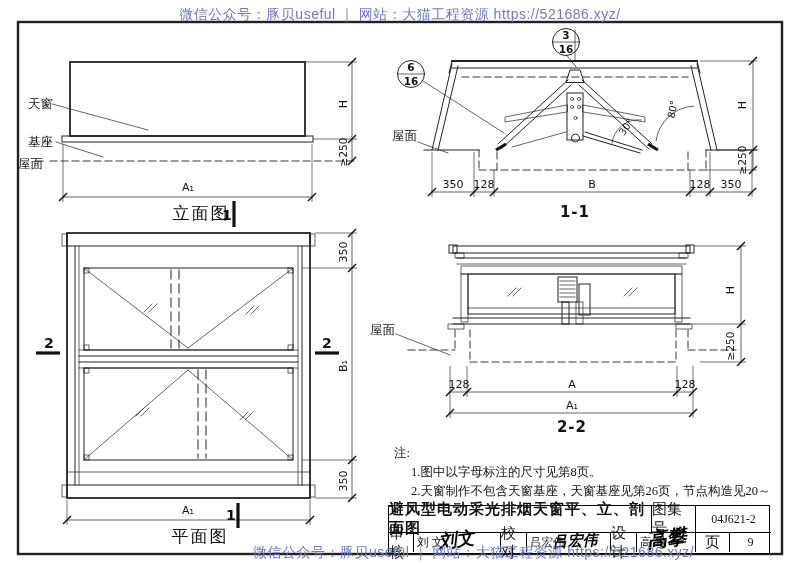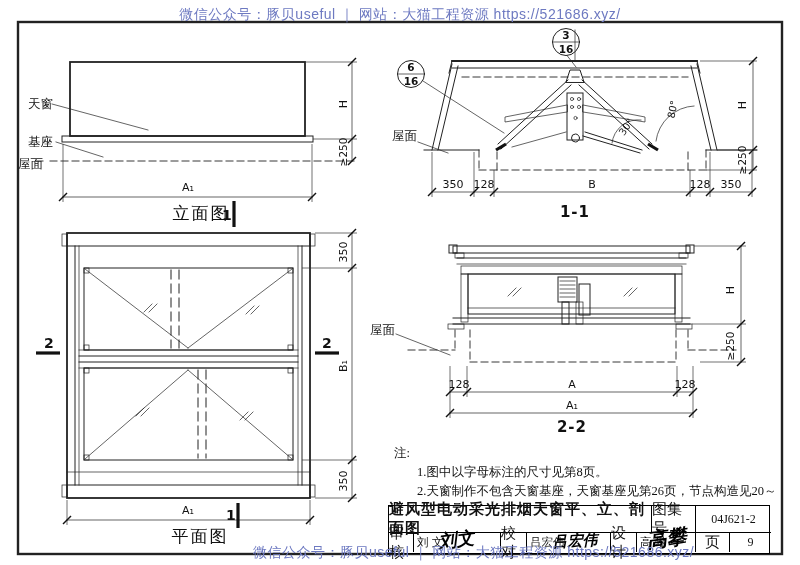--- a/index.html
+++ b/index.html
@@ -36,21 +36,21 @@
   #tblock .r2{top:27px;height:19px}
   .tb-title{font-family:"Liberation Serif",serif;font-weight:bold;font-size:15px;letter-spacing:1px}
   .tb-lab{font-family:Liberation Mono, monospace;font-size:15px}
   .tb-name{font-family:Liberation Sans, sans-serif;font-size:11.5px;justify-content:flex-start !important;padding-left:3px}
   .tb-no{font-family:Liberation Serif, serif;font-size:12px}
   .sig{position:absolute;font-family:"DejaVu Sans",sans-serif;font-style:italic;font-weight:bold;
        color:#000;white-space:nowrap;z-index:5;transform-origin:left top}
   
   #notes{position:absolute;left:394px;top:444px;width:386px;z-index:3;
          font-family:"Liberation Serif",serif;font-size:12.5px;line-height:19px;color:#111}
-  #notes .nitem{margin-left:23px}
+  #notes .nitem{margin-left:17px}
 </style>
 </head>
 <body>
 
 <div class="wm" id="wm-top">微信公众号：豚贝useful ｜ 网站：大猫工程资源 https://521686.xyz/</div>
 <div class="wm" id="wm-bottom">微信公众号：豚贝useful ｜ 网站：大猫工程资源 https://521686.xyz/</div>
 
 <svg width="800" height="565" viewBox="0 0 800 565">
   <defs>
     <pattern id="xh" width="4" height="4" patternUnits="userSpaceOnUse" patternTransform="rotate(45)">

